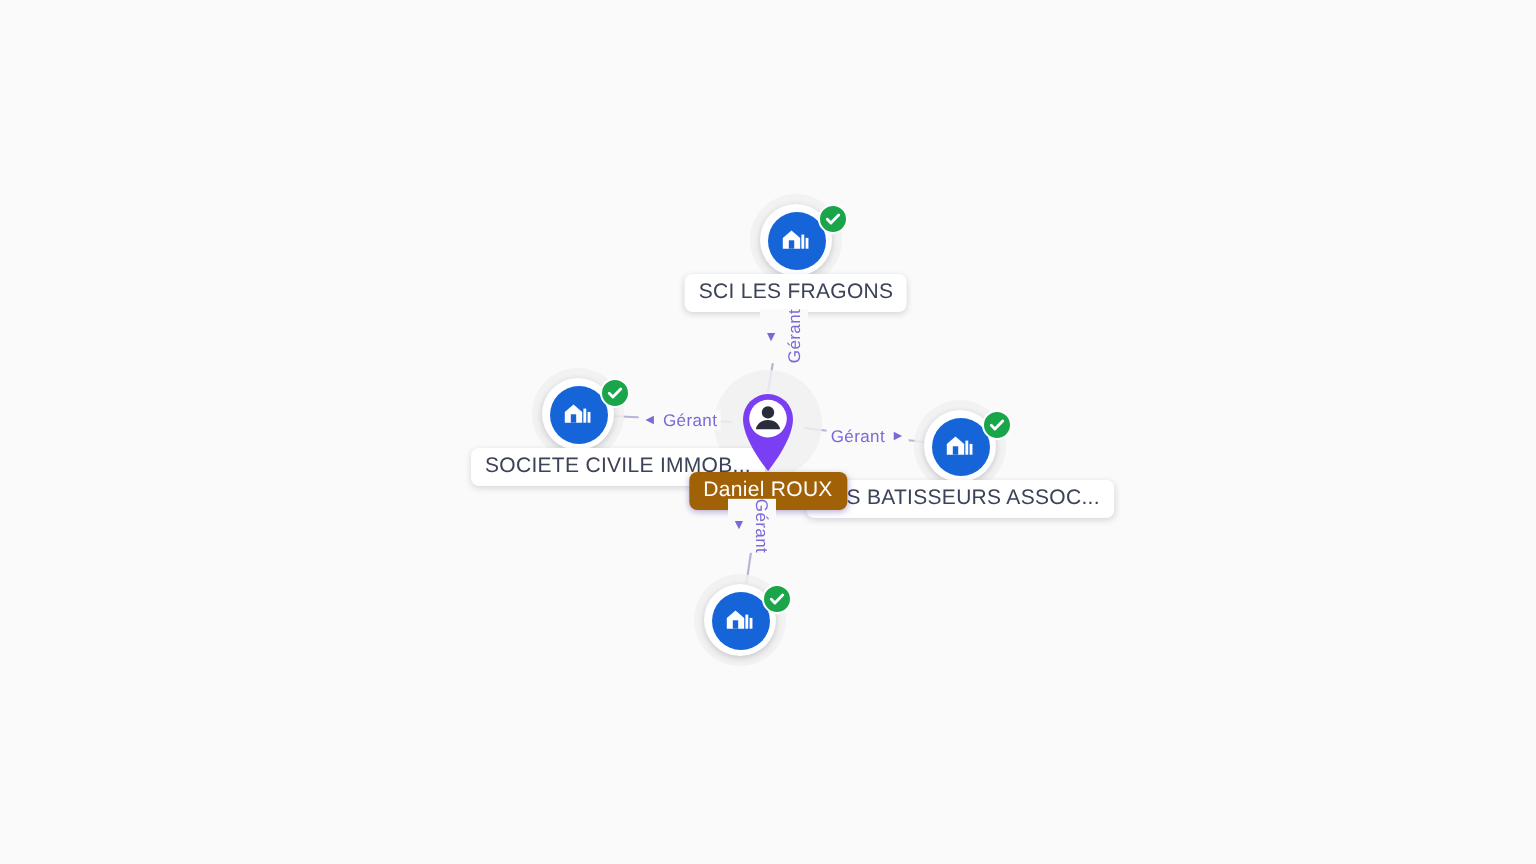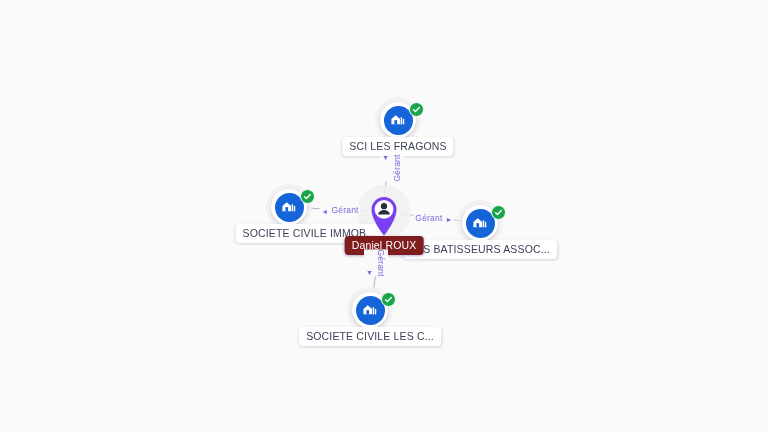--- a/index.html
+++ b/index.html
@@ -99,39 +99,39 @@
     border-radius: 4px;
     padding: 3px 7px 4px 7px;
     font-size: 10.5px;
     line-height: 12px;
     letter-spacing: .15px;
     color: #3c4257;
     white-space: nowrap;
     box-shadow: 0 1px 3px rgba(40,45,70,.18);
   }
   .node-label.person {
-    background: #7f1d1d;
+    background: #a16207;
     color: #ffffff;
     font-size: 10.5px;
     box-shadow: 0 1px 3px rgba(60,30,140,.35);
   }
 
   
   .edge-label {
     position: absolute;
     transform: translate(-50%, -50%);
     background: #fafafa;
     color: #7a6ad8;
     font-size: 8.5px;
     line-height: 10px;
     letter-spacing: .2px;
     white-space: nowrap;
     padding: 0 2px;
     display: flex;
-    align-items: flex-end;
+    align-items: center;
     gap: 3px;
   }
   .edge-label.vertical {
     writing-mode: vertical-rl;
     flex-direction: column;
   }
   .edge-label.vertical.flip {
     transform: translate(-50%, -50%) rotate(180deg);
   }
   .arrow {
@@ -225,21 +225,20 @@
           <rect x="18.4" y="10.6" width="1.9" height="7.2" fill="#ffffff"></rect>
         </svg>
       </div>
     </div>
     <div class="check-badge">
       <svg width="9" height="9" viewBox="0 0 12 12">
         <path d="M2.2 6.2 4.6 8.6 9.8 3.4" stroke="#ffffff" stroke-width="1.9" fill="none" stroke-linecap="round" stroke-linejoin="round"></path>
       </svg>
     </div>
   </div>
-  <div class="node-label" style="left:370px; top:327px;">SOCIETE CIVILE LES C...</div>
 
   <div class="node" style="left:384px; top:212px;">
     <div class="person-pin">
       <svg width="38" height="46" viewBox="0 0 38 46">
         <path d="M19 45.5C19 45.5 6.5 30.5 6.5 19.5a12.5 12.5 0 1 1 25 0C31.5 30.5 19 45.5 19 45.5z" fill="#7a3ff2"></path>
         <circle cx="19" cy="19.3" r="9.4" fill="#ffffff"></circle>
         <circle cx="19" cy="16.2" r="3.1" fill="#2a2c3b"></circle>
         <path d="M12.9 24.6c.7-3.1 3.2-4.6 6.1-4.6s5.4 1.5 6.1 4.6z" fill="#2a2c3b"></path>
       </svg>
     </div>

